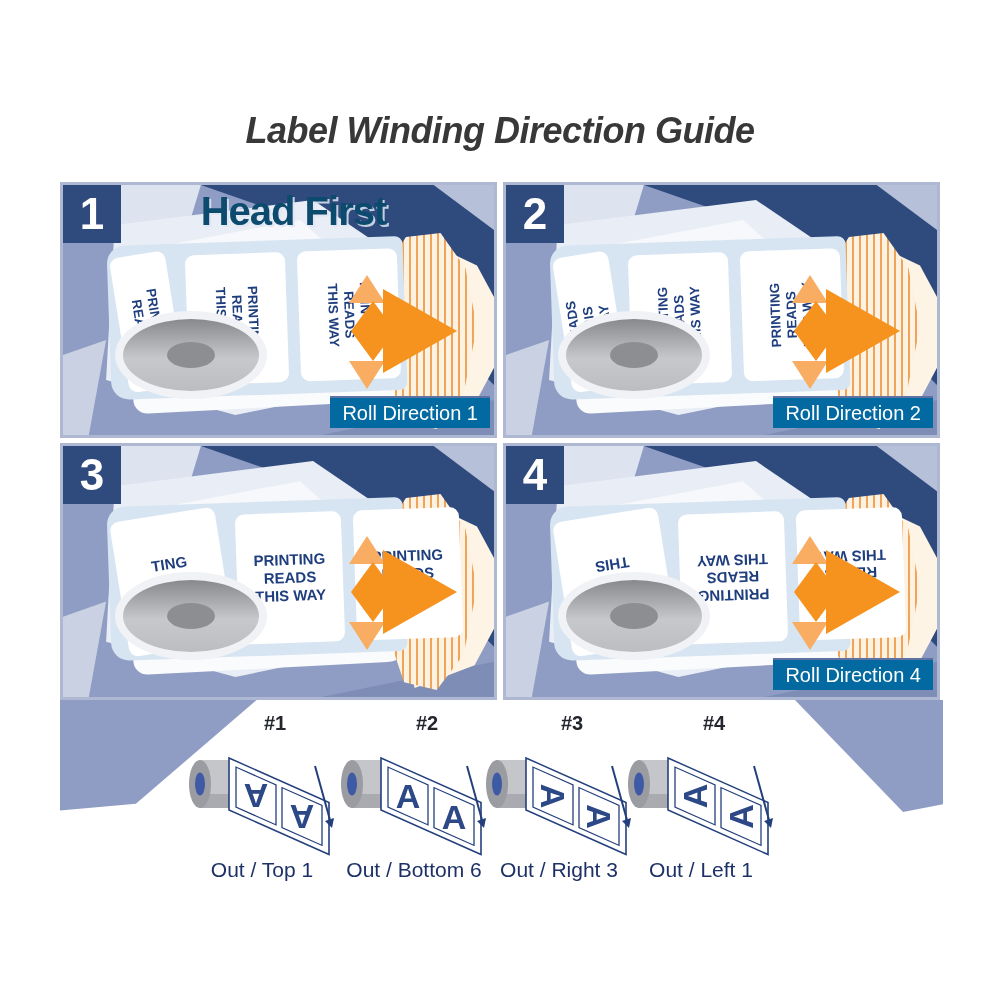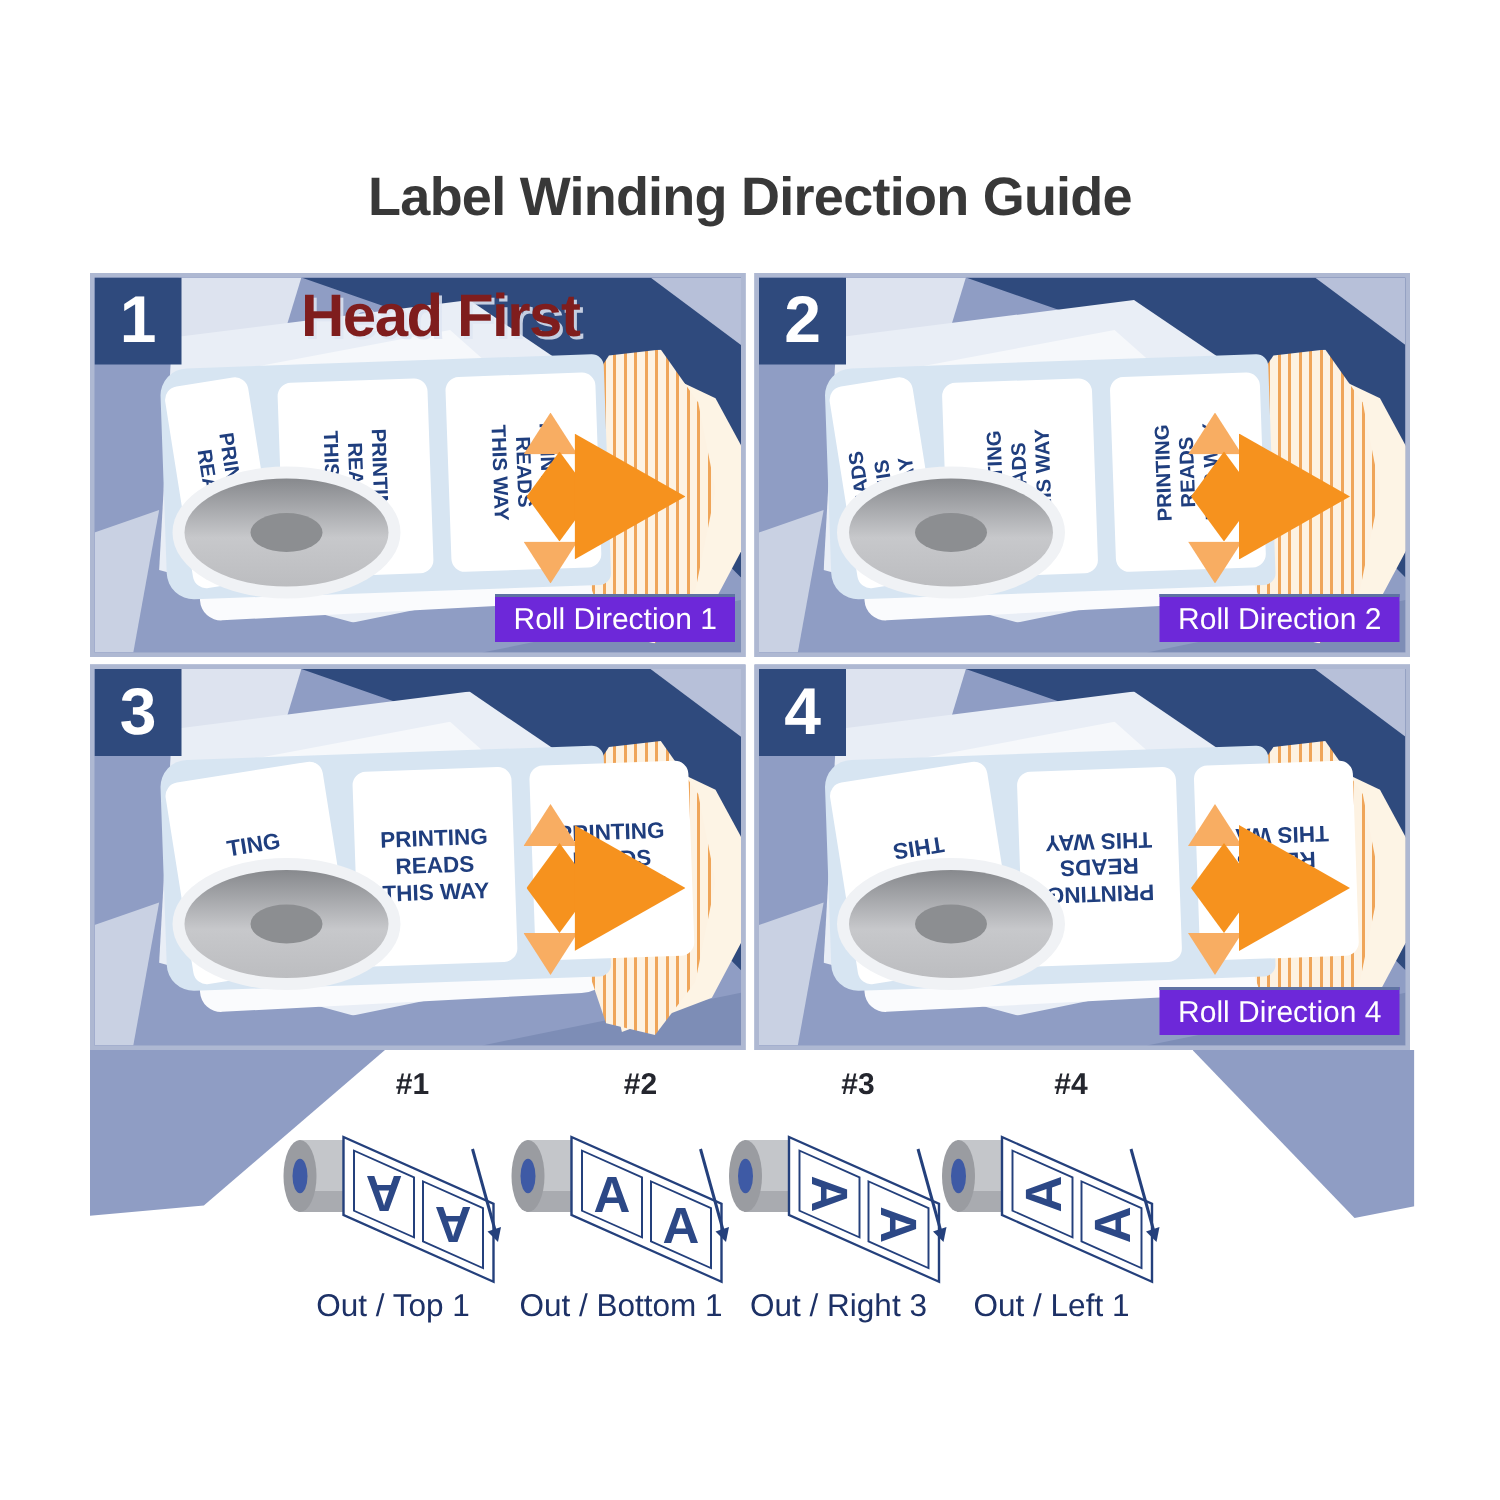--- a/index.html
+++ b/index.html
@@ -1,21 +1,21 @@
 <!DOCTYPE html>
 <html><head>
 <meta charset="utf-8">
 <style>
   html,body{margin:0;padding:0;background:#ffffff;}
   body{width:1000px;height:1000px;position:relative;overflow:hidden;
        font-family:"Liberation Sans",sans-serif;}
 
   
   .page-title{position:absolute;left:0;right:0;top:110px;text-align:center;
-    font-size:36px;font-weight:bold;color:#383838;letter-spacing:-.5px;}
+    font-size:36px;font-weight:bold;color:#383838;letter-spacing:-.5px;font-style:italic;}
 
   
   .panel{position:absolute;width:437px;height:256px;overflow:hidden;
     box-sizing:border-box;border:3px solid #aeb8d2;background:#8f9dc4;}
   .panel.p1{left:60px;top:182px;}
   .panel.p2{left:503px;top:182px;}
   .panel.p3{left:60px;top:443px;height:257px;}
   .panel.p4{left:503px;top:443px;height:257px;}
 
   .facet{position:absolute;inset:0;}
@@ -24,21 +24,21 @@
   .f-pale{background:#e9eef6;clip-path:polygon(12% 16%,58% 6%,82% 34%,74% 80%,40% 92%,10% 78%);}
   .f-white{background:#f6f8fb;clip-path:polygon(18% 26%,55% 14%,72% 40%,62% 76%,22% 72%);}
   .f-corner{background:#b7c0d9;clip-path:polygon(86% 0,100% 0,100% 18%);}
   .f-bl{background:#c9d1e3;clip-path:polygon(0 68%,10% 62%,6% 100%,0 100%);}
   .f-br{background:#7d8db6;clip-path:polygon(60% 100%,100% 86%,100% 100%);}
 
   .badge{position:absolute;left:0;top:0;width:58px;height:58px;background:#2f4a7d;
     color:#ffffff;font-size:44px;font-weight:bold;display:flex;align-items:center;
     justify-content:center;z-index:6;}
   .panel-title{position:absolute;left:30px;right:0;top:4px;text-align:center;z-index:6;
-    font-size:40px;font-weight:bold;color:#7f1d1d;letter-spacing:-1px;
+    font-size:40px;font-weight:bold;color:#0c4a6e;letter-spacing:-1px;
     text-shadow:2px 2px 0 rgba(222,229,242,.85);}
 
   
   .underside{position:absolute;left:70px;top:188px;width:280px;height:34px;z-index:1;
     background:#fafbfd;border-radius:0 0 26px 14px;transform:rotate(-3deg);}
   .strip{position:absolute;left:46px;top:56px;width:296px;height:154px;z-index:2;
     background:#d7e5f2;border-radius:18px 8px 8px 18px;transform:rotate(-2deg);
     display:flex;align-items:center;gap:12px;padding:0 10px;box-sizing:border-box;}
   .label{background:#ffffff;border-radius:9px;width:100px;height:130px;flex:0 0 auto;
     display:flex;align-items:center;justify-content:center;}
@@ -67,21 +67,21 @@
   .arrow-accent-top{position:absolute;left:286px;top:90px;width:36px;height:28px;z-index:4;
     background:#f8ad62;clip-path:polygon(50% 0,100% 100%,0 100%);}
   .arrow-accent-bottom{position:absolute;left:286px;top:176px;width:36px;height:28px;z-index:4;
     background:#f8ad62;clip-path:polygon(0 0,100% 0,50% 100%);}
   .arrow-tail{position:absolute;left:288px;top:116px;width:44px;height:60px;z-index:5;
     background:#f6921e;clip-path:polygon(50% 0,100% 50%,50% 100%,0 50%);}
   .arrow-head{position:absolute;left:320px;top:104px;width:74px;height:84px;z-index:5;
     background:#f6921e;clip-path:polygon(0 0,100% 50%,0 100%);}
 
   .rolldir{position:absolute;right:4px;bottom:7px;height:30px;line-height:30px;z-index:6;
-    background:#6d28d9;border-top:2px solid #5e72a3;color:#ffffff;font-size:20px;
+    background:#0369a1;border-top:2px solid #5e72a3;color:#ffffff;font-size:20px;
     padding:0 12px;white-space:nowrap;}
 
   
   .tail3{position:absolute;left:60px;top:700px;width:345px;height:114px;
     background:#8f9dc4;clip-path:polygon(0 0,57% 0,22% 91%,0 97%);}
   .tail4{position:absolute;left:795px;top:700px;width:148px;height:112px;
     background:#8f9dc4;clip-path:polygon(0 0,100% 0,100% 93%,73% 100%);}
 
   
   .winding-option{position:absolute;top:712px;width:158px;text-align:center;}
@@ -297,21 +297,21 @@
       <g transform="translate(27,26) skewY(-24)">
           <text class="icon-letter" text-anchor="middle" dy="12">A</text>
         </g>
       <g transform="translate(73,26) skewY(-24)">
           <text class="icon-letter" text-anchor="middle" dy="12">A</text>
         </g>
     </g>
     <path d="M128,30 L143,84" stroke="#24407c" stroke-width="2" fill="none"></path>
     <polygon points="145,92 138,85 147,82" fill="#24407c"></polygon>
   </svg>
-  <div class="out-label">Out / Bottom 1</div>
+  <div class="out-label">Out / Bottom 6</div>
 </div>
 
 <div class="winding-option wo3">
   <div class="tag">#3</div>
   <svg width="150" height="120" viewBox="0 0 150 120">
     <ellipse cx="46" cy="48" rx="10" ry="24" fill="#d2d4d8"></ellipse>
     <rect x="12" y="24" width="34" height="48" fill="#c4c6ca"></rect>
     <rect x="12" y="58" width="34" height="14" fill="#a9abb0"></rect>
     <ellipse cx="13" cy="48" rx="11" ry="24" fill="#9a9ca1"></ellipse>
     <ellipse cx="13" cy="48" rx="5" ry="11.5" fill="#3e5aa5"></ellipse>

